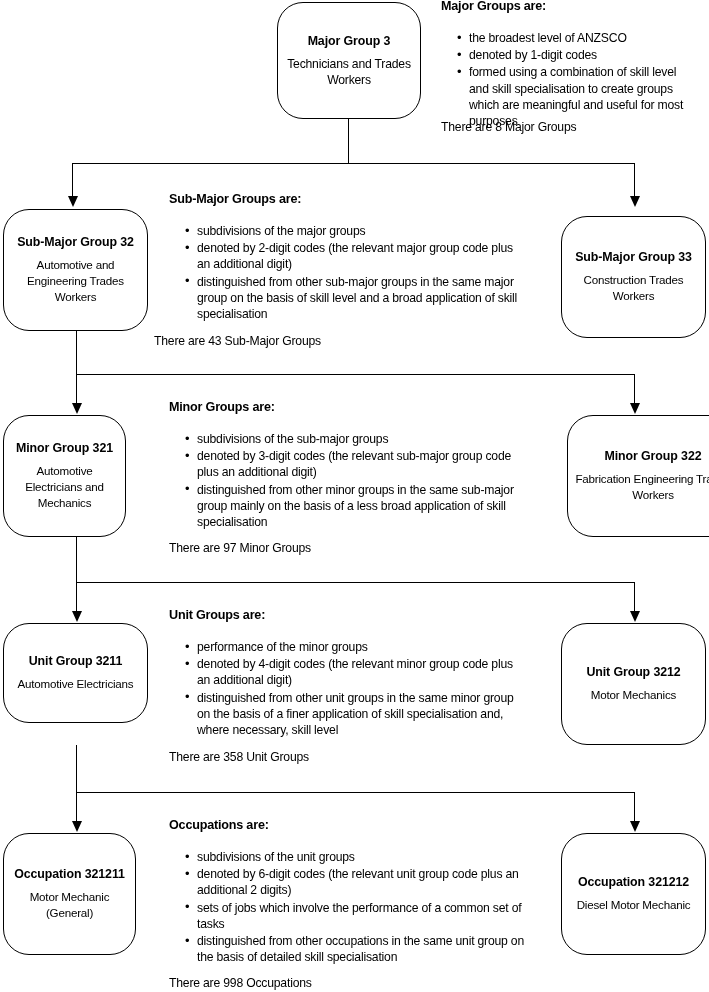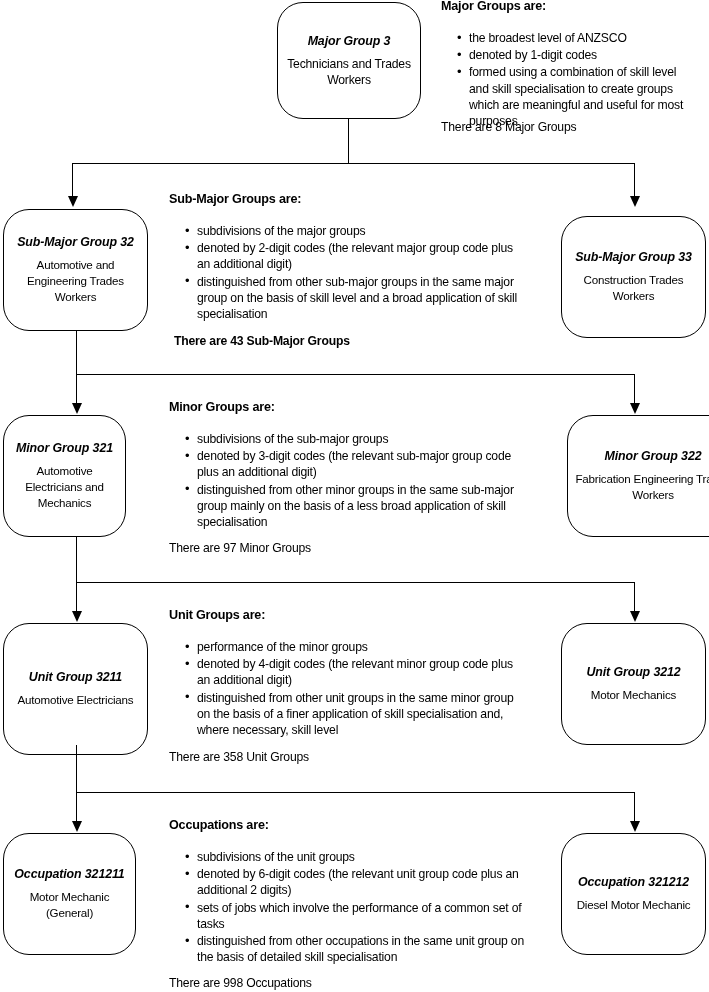--- a/index.html
+++ b/index.html
@@ -22,21 +22,20 @@
     text-align:center;
     padding:4px 6px;
   }
   .node .code{
     font-weight:bold;
     font-size:12.4px;
     line-height:15px;
     letter-spacing:-0.1px;
     margin-bottom:7px;
     white-space:nowrap;
-    font-style:italic;
   }
   .node .title{
     font-size:12.2px;
     line-height:16px;
     letter-spacing:-0.2px;
   }
   .node.narrow .title{font-size:11.6px;}
 
   
   .vline{position:absolute;width:0;border-left:1.3px solid #000;}
@@ -119,21 +118,21 @@
   </div>
 
   <div class="desc" style="left:169px;top:191px;width:376px;">
     <h4>Sub-Major Groups are:</h4>
     <ul>
       <li>subdivisions of the major groups</li>
       <li>denoted by 2-digit codes (the relevant major group code plus an additional digit)</li>
       <li>distinguished from other sub-major groups in the same major group on the basis of skill level and a broad application of skill specialisation</li>
     </ul>
   </div>
-  <div class="count" style="left:174px;top:333px;font-weight:bold;">There are 43 Sub-Major Groups</div>
+  <div class="count" style="left:154px;top:333px;">There are 43 Sub-Major Groups</div>
 
   <div class="vline" style="left:76px;top:331px;height:43px;"></div>
   <div class="hline" style="left:76px;top:374px;width:558px;"></div>
   <div class="vline" style="left:76px;top:374px;height:31px;"></div>
   <div class="arrow" style="left:72px;top:403px;"></div>
   <div class="vline" style="left:634px;top:374px;height:31px;"></div>
   <div class="arrow" style="left:630px;top:403px;"></div>
 
   <div class="node narrow" style="left:3px;top:415px;width:123px;height:122px;">
     <div class="code">Minor Group 321</div>
@@ -155,21 +154,21 @@
   </div>
   <div class="count" style="left:169px;top:540px;">There are 97 Minor Groups</div>
 
   <div class="vline" style="left:76px;top:537px;height:45px;"></div>
   <div class="hline" style="left:76px;top:582px;width:558px;"></div>
   <div class="vline" style="left:76px;top:582px;height:31px;"></div>
   <div class="arrow" style="left:72px;top:611px;"></div>
   <div class="vline" style="left:634px;top:582px;height:31px;"></div>
   <div class="arrow" style="left:630px;top:611px;"></div>
 
-  <div class="node narrow" style="left:3px;top:623px;width:145px;height:132px;align-items:center;">
+  <div class="node narrow" style="left:3px;top:623px;width:145px;height:100px;align-items:center;">
     <div class="code">Unit Group 3211</div>
     <div class="title">Automotive Electricians</div>
   </div>
 
   <div class="node narrow" style="left:561px;top:623px;width:145px;height:122px;">
     <div class="code">Unit Group 3212</div>
     <div class="title">Motor Mechanics</div>
   </div>
 
   <div class="desc" style="left:169px;top:607px;width:376px;">

